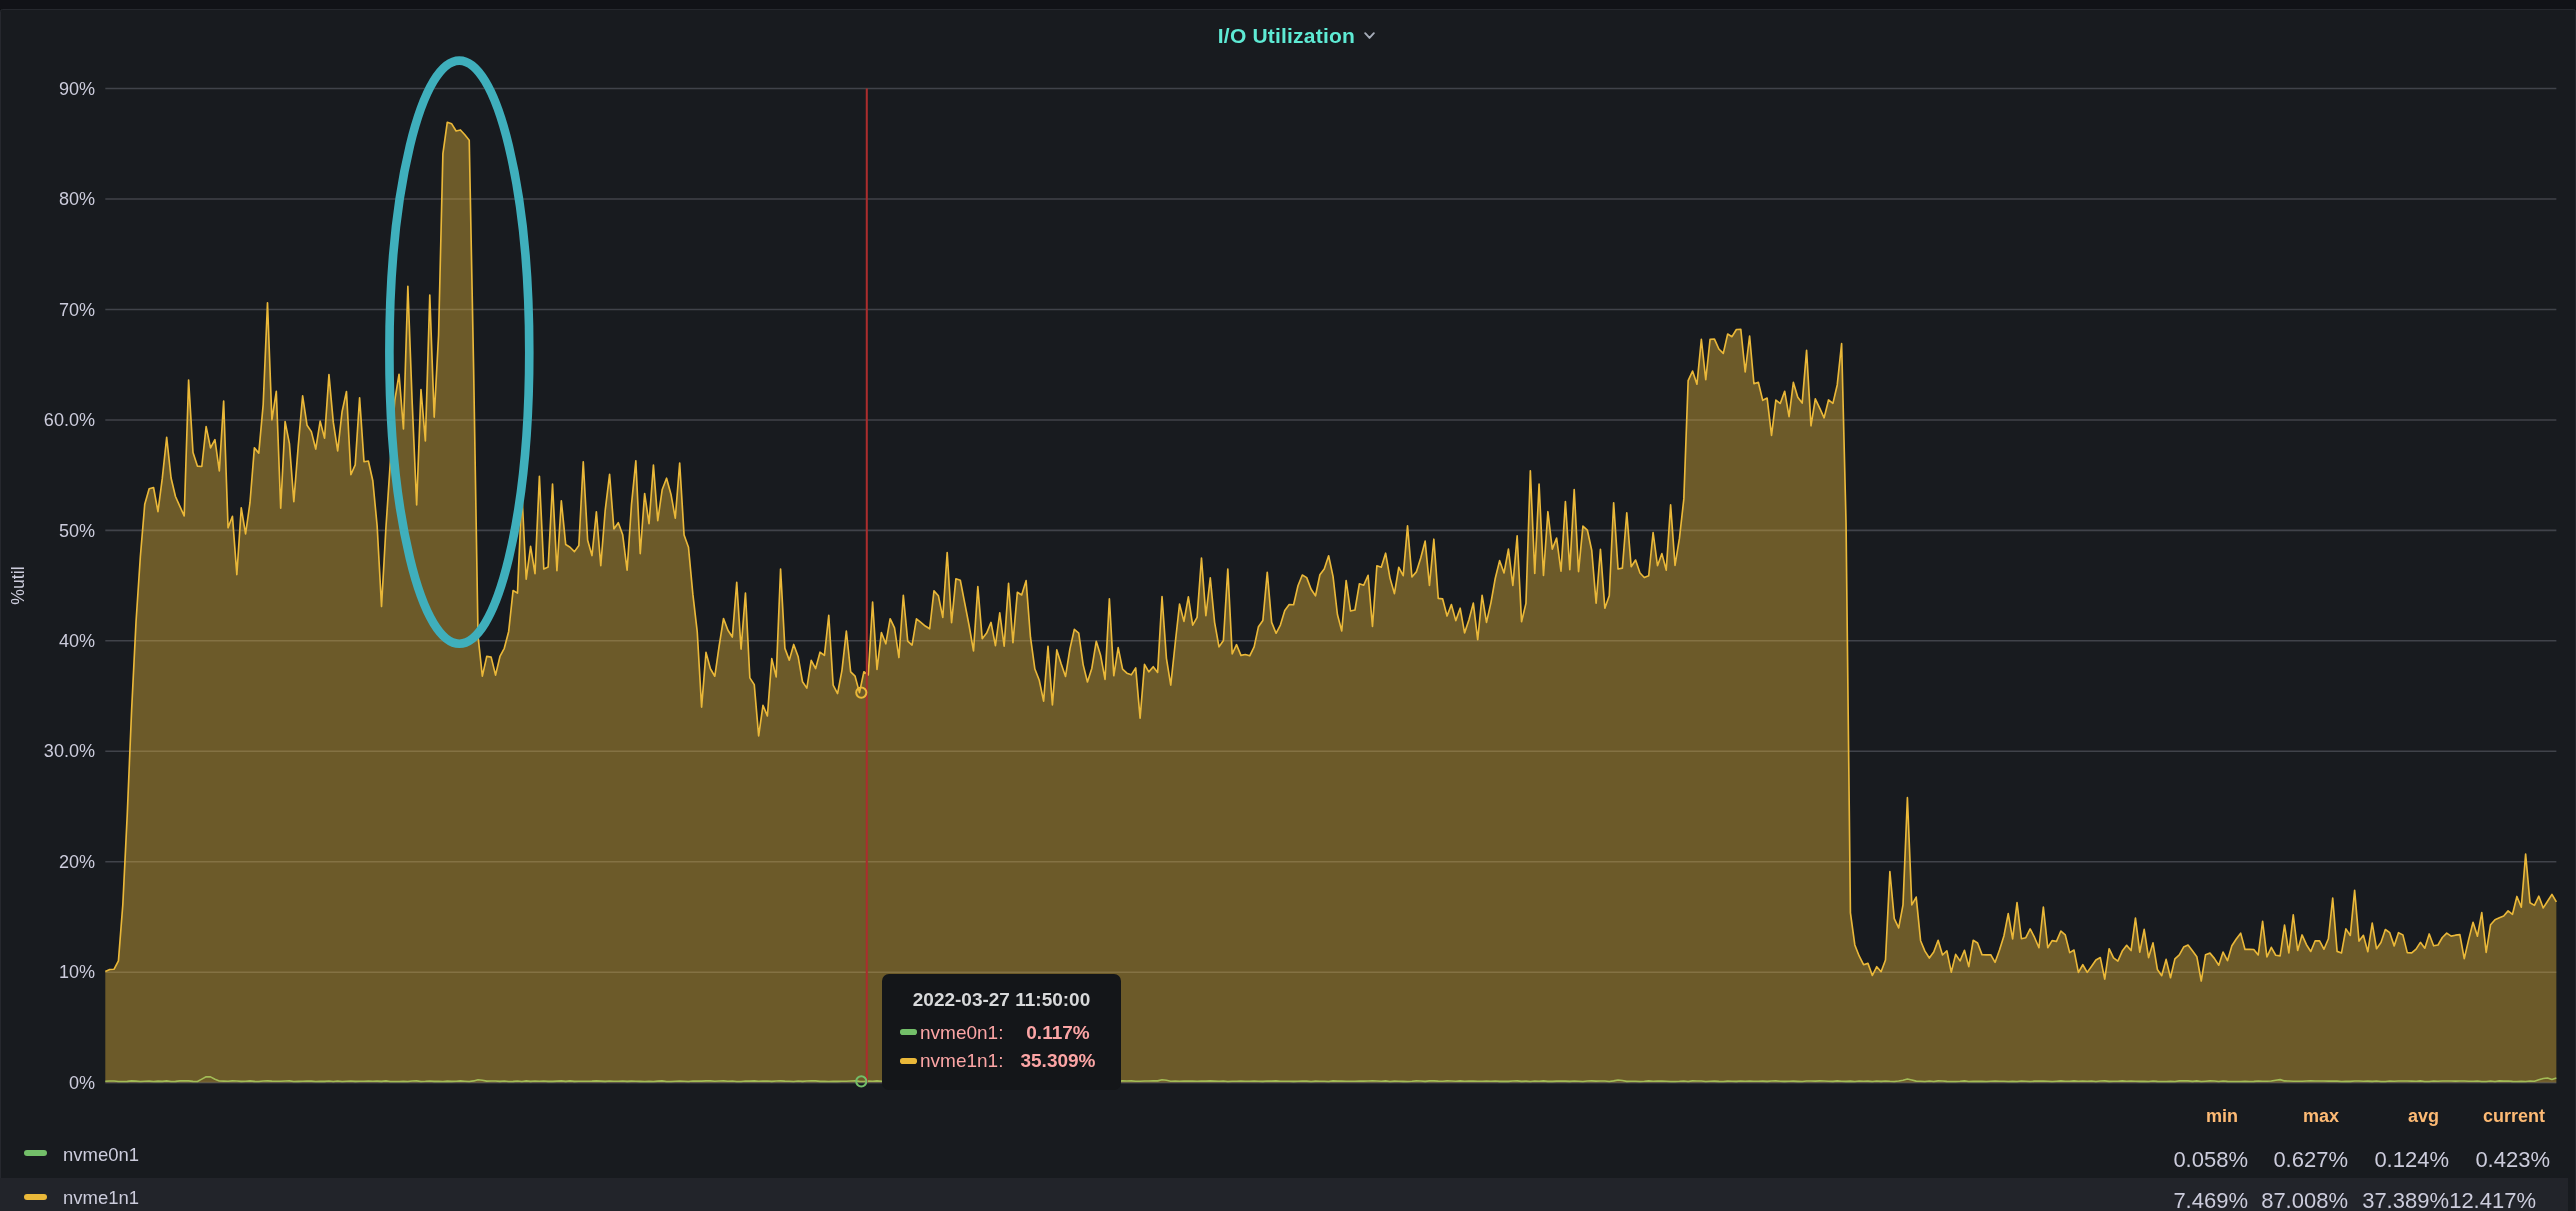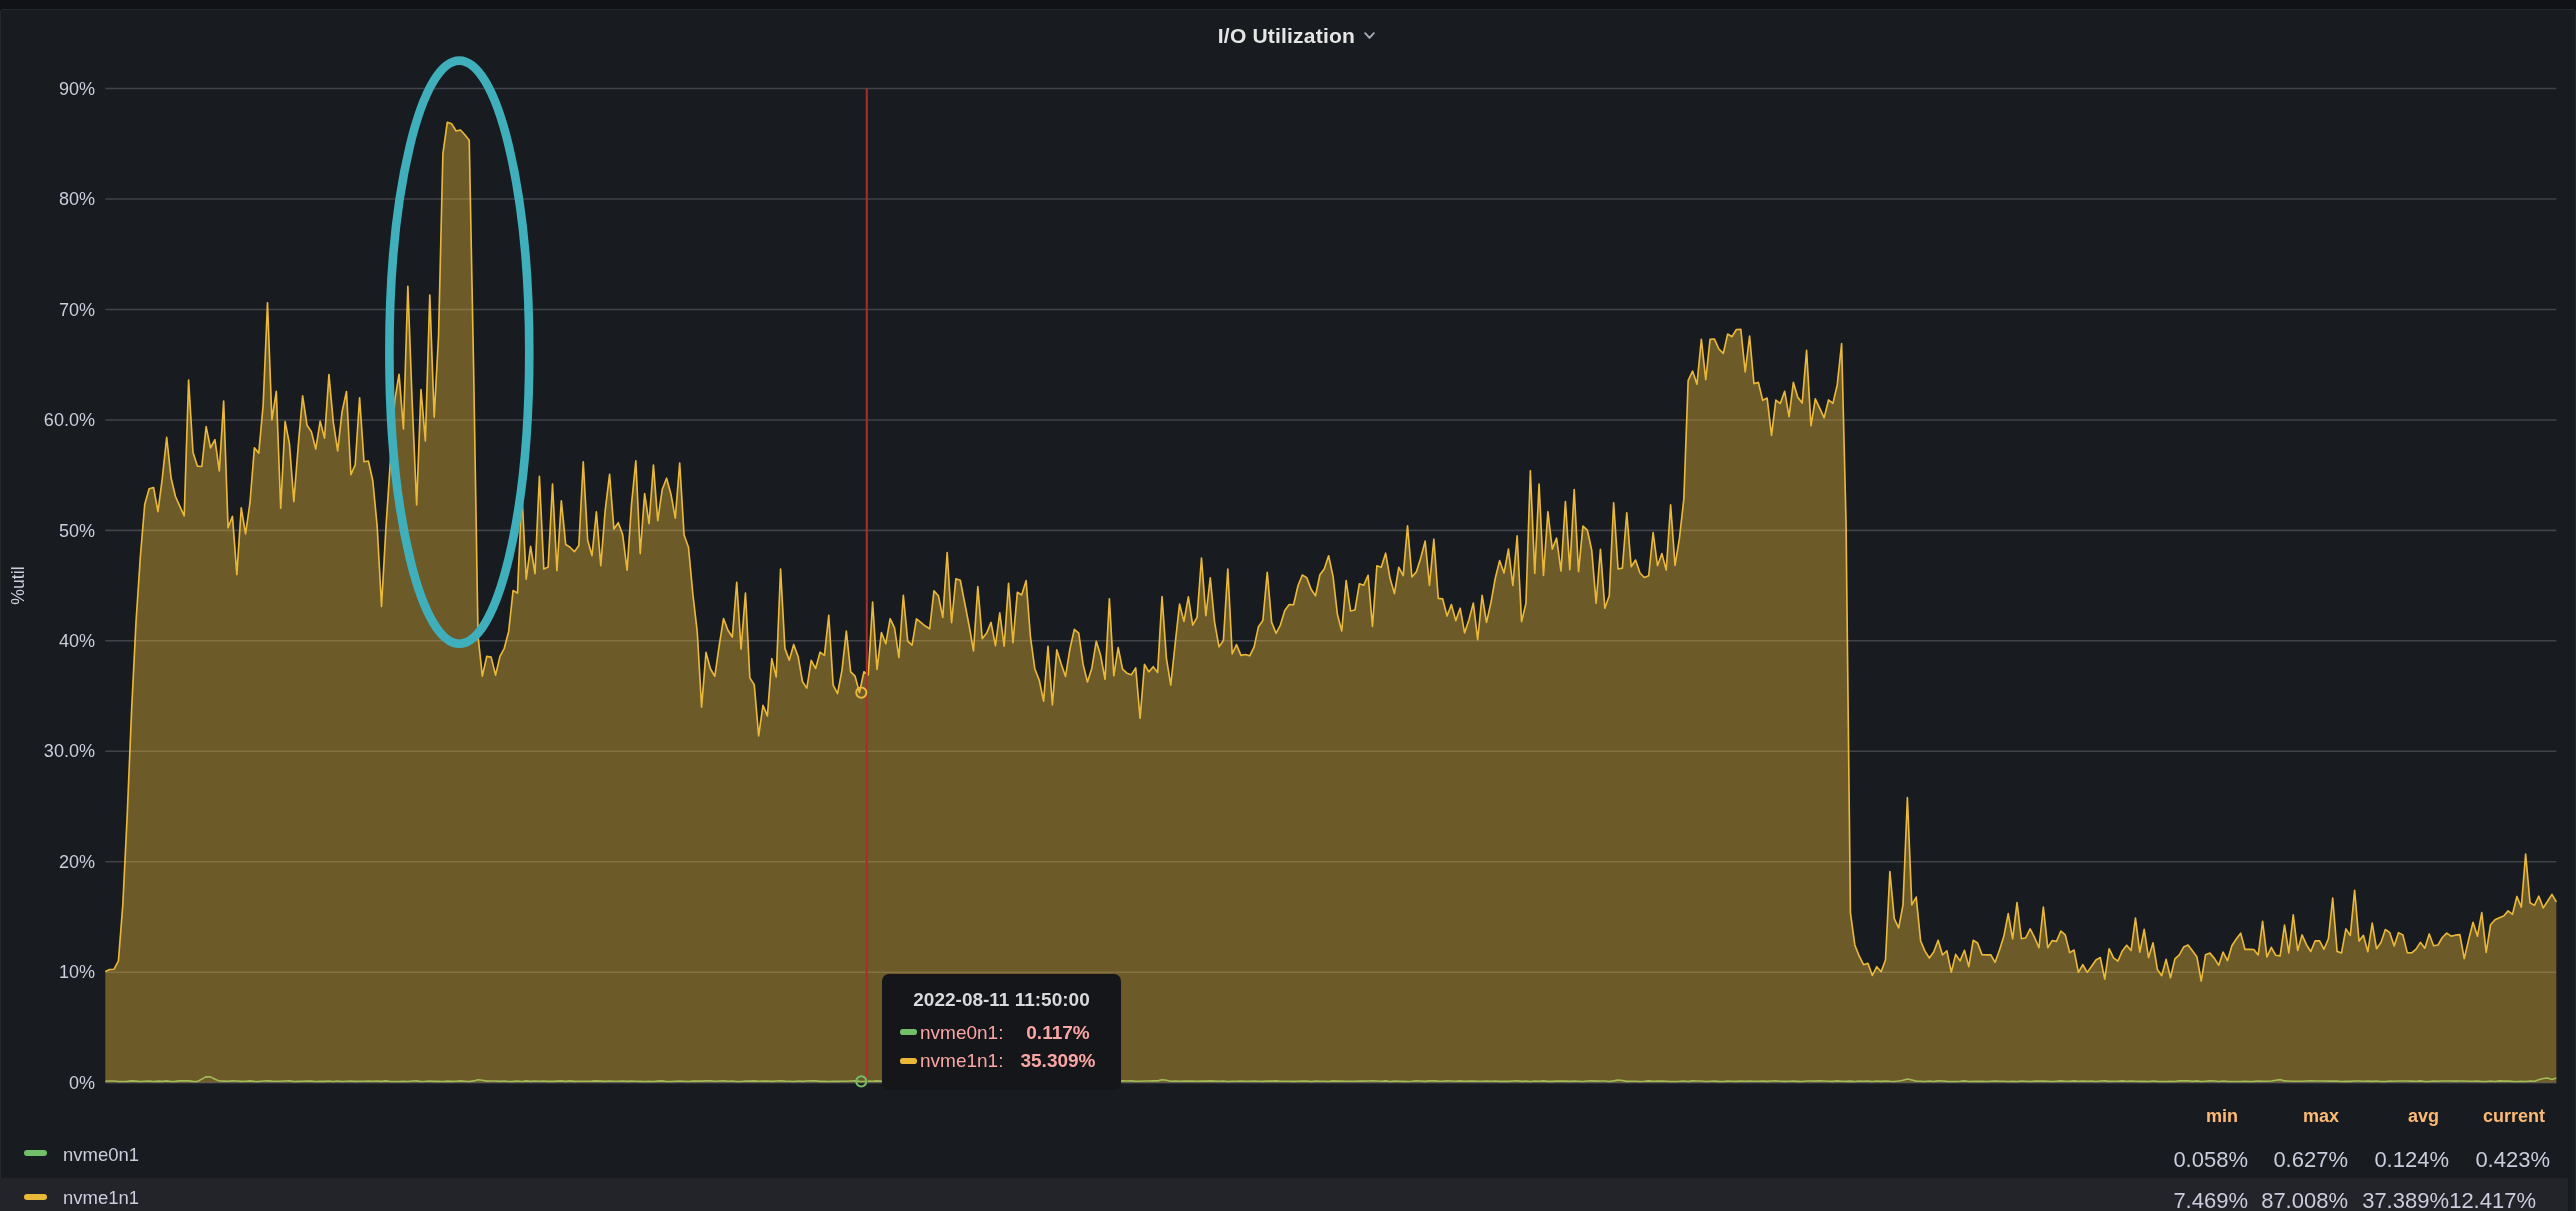--- a/index.html
+++ b/index.html
@@ -1,19 +1,19 @@
 <!DOCTYPE html>
 <html style="font-size:12.6px"><head><meta charset="utf-8"><style>
 html,body{margin:0;padding:0;background:#111217;width:2576px;height:1212px;overflow:hidden}
 body{font-family:"Liberation Sans",sans-serif;-webkit-font-smoothing:antialiased}
 #panel{position:absolute;left:0;right:0;top:9.4px;height:1226px;background:#181b1f;
  border:0.8px solid #26282e;border-radius:2.4px}
 #chart{position:absolute;left:0;top:0}
 #title{position:absolute;top:23.6px;left:0;width:2576px;text-align:center;
- font-size:21px;font-weight:700;color:#e5e5e5;letter-spacing:0.2px}
+ font-size:21px;font-weight:700;color:#5eead4;letter-spacing:0.2px}
 #title span{position:relative;left:-1.6px}
 #chev{position:absolute;left:1364px;top:32px}
 .axlab{font-family:"Liberation Sans",sans-serif}
 #tt{position:absolute;left:882px;top:974px;width:239px;height:116px;background:#141619;
  border-radius:7px;color:#d8d9da;font-size:17.7px}
 .ttr{position:absolute;font-size:19px;color:#fca5a5}
 .tsw{position:absolute;width:16.5px;height:5.5px;border-radius:2.8px}
 .ttv{position:absolute;font-weight:700;text-align:center;width:94px}
 .lh{position:absolute;font-size:18px;font-weight:700;color:#fdba74}
 .lv{position:absolute;font-size:22px;color:#ccccdc}
@@ -54,21 +54,21 @@
 <line x1="1103" x2="1103" y1="112.5" y2="1377.5" stroke="#ab2d2d" stroke-width="2.6"></line>
 <circle cx="1096" cy="881.2" r="6.5" fill="none" stroke="#eab839" stroke-width="2.5"></circle>
 <circle cx="1096" cy="1375.9" r="6.5" fill="none" stroke="#73bf69" stroke-width="2.5"></circle>
 <ellipse cx="584.5" cy="448" rx="89" ry="371" fill="none" stroke="#3fafbc" stroke-width="11"></ellipse>
 </svg>
 <div id="title"><span>I/O Utilization</span></div>
 <svg id="chev" width="12.6" height="7.9" viewBox="0 0 16 10">
     <path d="M1.5 1.5 L7 7.5 L12.5 1.5" fill="none" stroke="#a5acb8" stroke-width="2.4" stroke-linecap="round" stroke-linejoin="round"></path>
   </svg>
 <div id="tt"></div>
-<div class="t" style="position:absolute;top:989px;left:882px;width:239px;text-align:center;font-weight:700;font-size:19px;color:#d8d9da">2022-08-11 11:50:00</div>
+<div class="t" style="position:absolute;top:989px;left:882px;width:239px;text-align:center;font-weight:700;font-size:19px;color:#d8d9da">2022-03-27 11:50:00</div>
 <div class="tsw" style="left:900px;top:1029px;background:#73bf69"></div>
 <div class="ttr" style="left:920px;top:1022px">nvme0n1:</div>
 <div class="ttv ttr" style="left:1011px;top:1022px">0.117%</div>
 <div class="tsw" style="left:900px;top:1058px;background:#eab839"></div>
 <div class="ttr" style="left:920px;top:1050px">nvme1n1:</div>
 <div class="ttv ttr" style="left:1011px;top:1050px">35.309%</div>
 <div class="hl"></div>
 <div class="lh" style="right:338px;top:1106px">min</div>
 <div class="lh" style="right:237px;top:1106px">max</div>
 <div class="lh" style="right:137px;top:1106px">avg</div>

